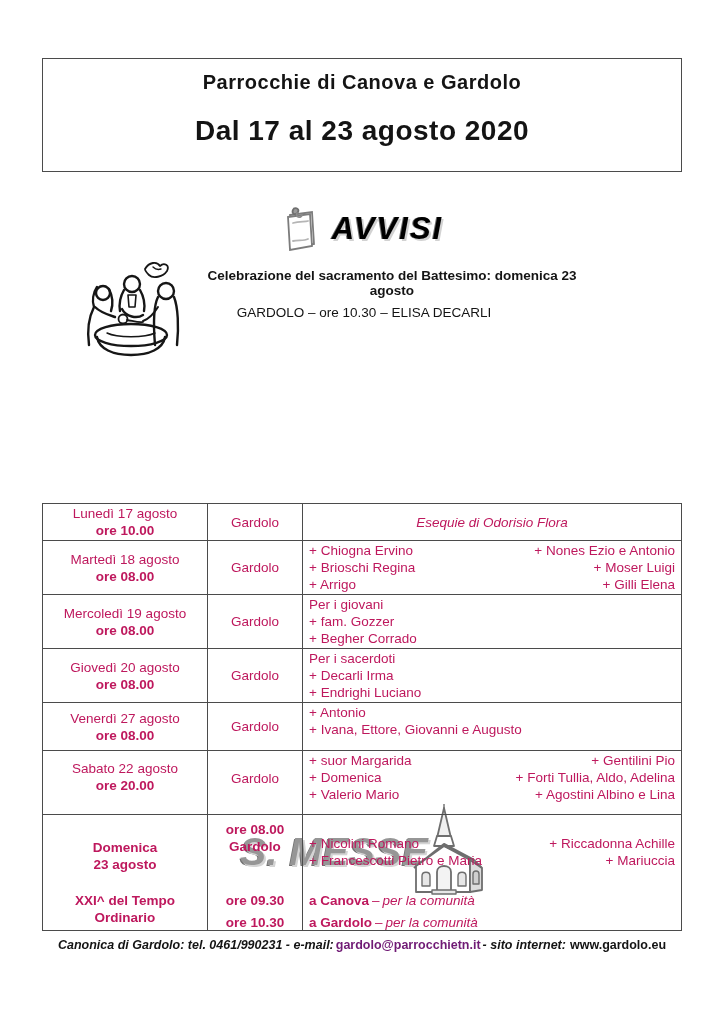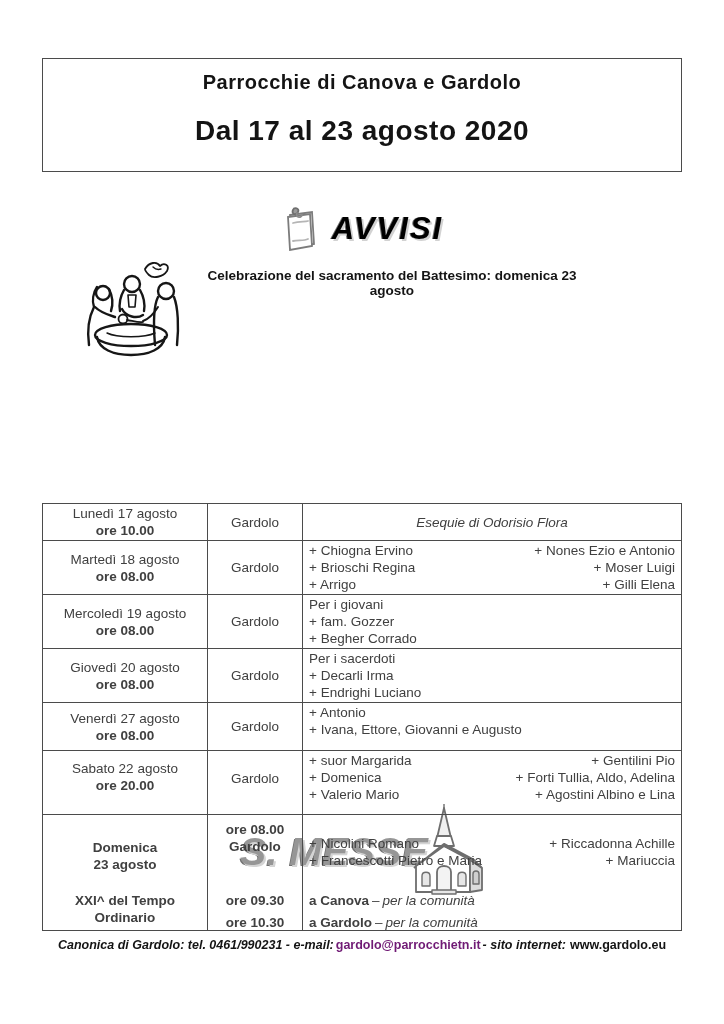--- a/index.html
+++ b/index.html
@@ -26,21 +26,21 @@
 
   
   .messe-heading { position:absolute; left:0; top:400px; width:100%; height:100px; }
   .messe-word { position:absolute; left:240px; top:430px; font-size:39px; font-weight:bold;
                 font-style:italic; color:#969696; letter-spacing:0.5px;
                 text-shadow:2px 2px 0 #d4d4d4, -1px 1px 0 #707070; }
   .church-wrap { position:absolute; left:404px; top:402px; width:88px; height:96px; }
 
   
   table.messe { position:absolute; left:42px; top:503px; width:640px; border-collapse:collapse;
-                table-layout:fixed; font-size:13.5px; color:#404040; }
+                table-layout:fixed; font-size:13.5px; color:#be185d; }
   table.messe td { border:1px solid #4b4b4b; padding:1px 6px; line-height:17px; overflow:hidden; }
   td.day-cell { text-align:center; vertical-align:middle; line-height:16px; }
   td.loc-cell { text-align:center; vertical-align:middle; }
   td.int-cell { vertical-align:top; padding-top:2px; }
   td.center-cell { text-align:center; vertical-align:middle; font-style:italic; }
   .time-bold { font-weight:bold; }
   .pair { display:flex; justify-content:space-between; }
   .bold { font-weight:bold; }
 
   
@@ -108,20 +108,21 @@
     <circle cx="50" cy="62" r="4.5" stroke-width="1.8"></circle>
     <path d="M54 63 C60 64 66 66 70 65" stroke-width="1.8"></path>
 
     <ellipse cx="58" cy="78" rx="36" ry="11"></ellipse>
     <path d="M24 80 C26 92 40 98 58 98 C76 98 90 92 92 80"></path>
     <path d="M34 76 C44 81 72 81 82 76" stroke-width="1.4"></path>
   </svg>
 </div>
 <div class="announce">
   <div class="announce-line1">Celebrazione del sacramento del Battesimo: domenica 23 agosto</div>
+  <div class="announce-line2">GARDOLO – ore 10.30 – ELISA DECARLI</div>
 </div>
 
 <div class="messe-heading">
   <span class="messe-word">S. MESSE</span>
   <span class="church-wrap">
     <svg viewBox="0 0 88 96" fill="none" stroke="#6e6e6e" stroke-width="1.8" stroke-linejoin="round">
       <path d="M40 2 L40 8" stroke-width="1.4"></path>
       <path d="M40 6 L33 36 L47 36 Z" fill="#efefef"></path>
       <path d="M33 34 L30 44 L50 44 L47 34 Z" fill="#ffffff"></path>
       <path d="M10 66 L40 42 L70 58" fill="none" stroke-width="2.2"></path>

